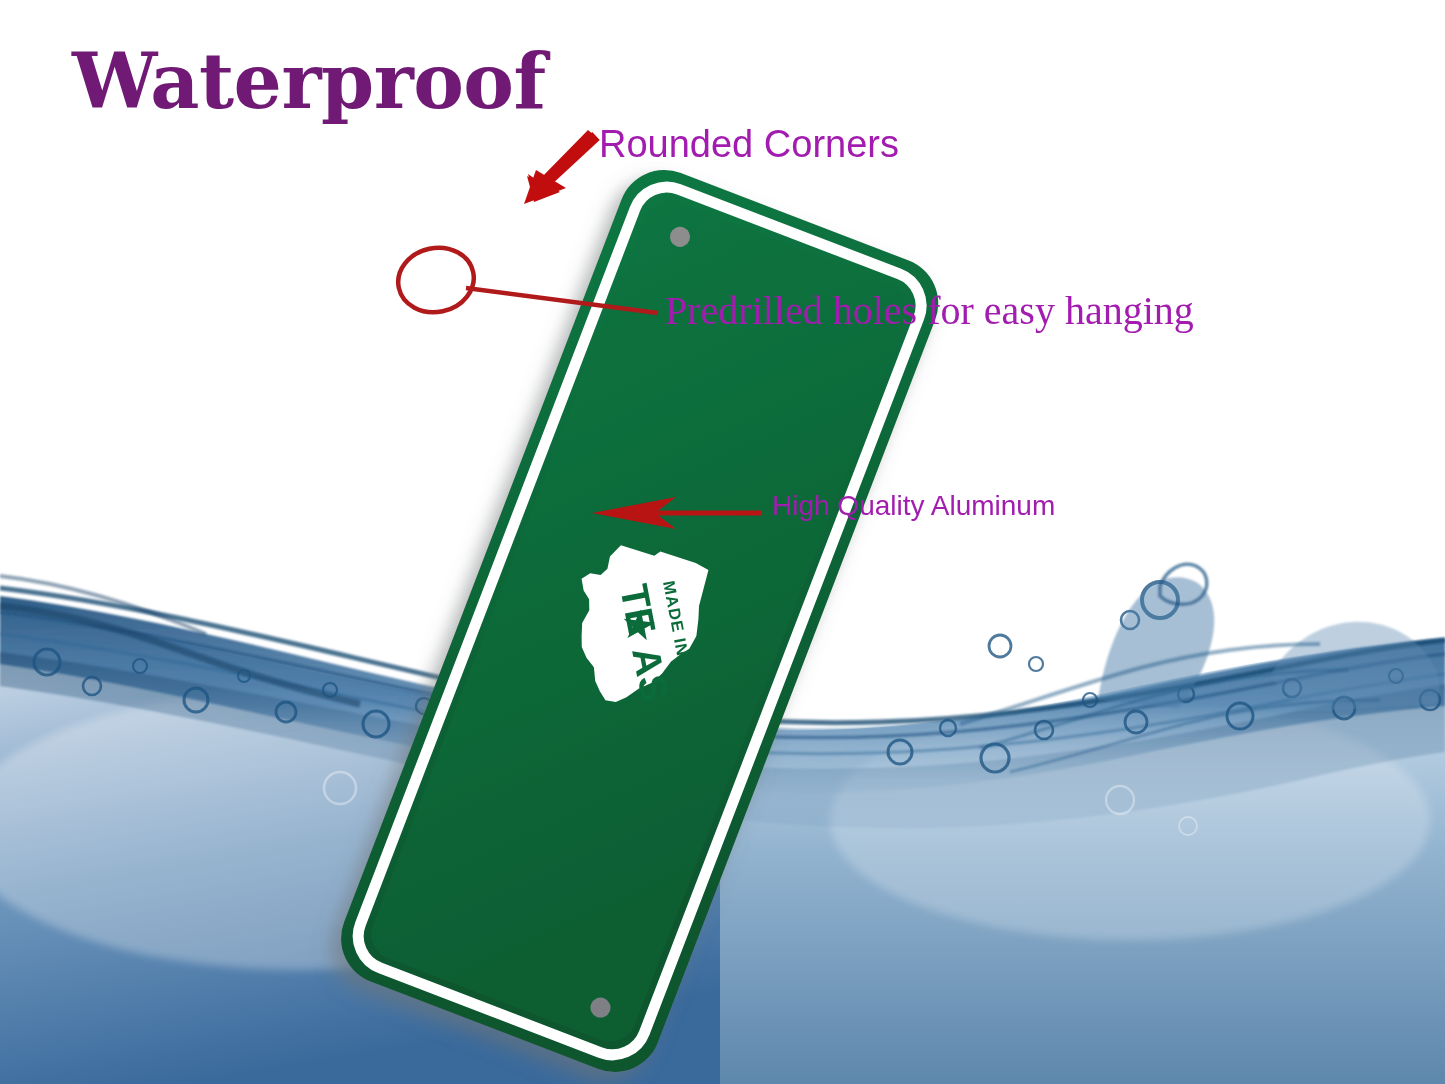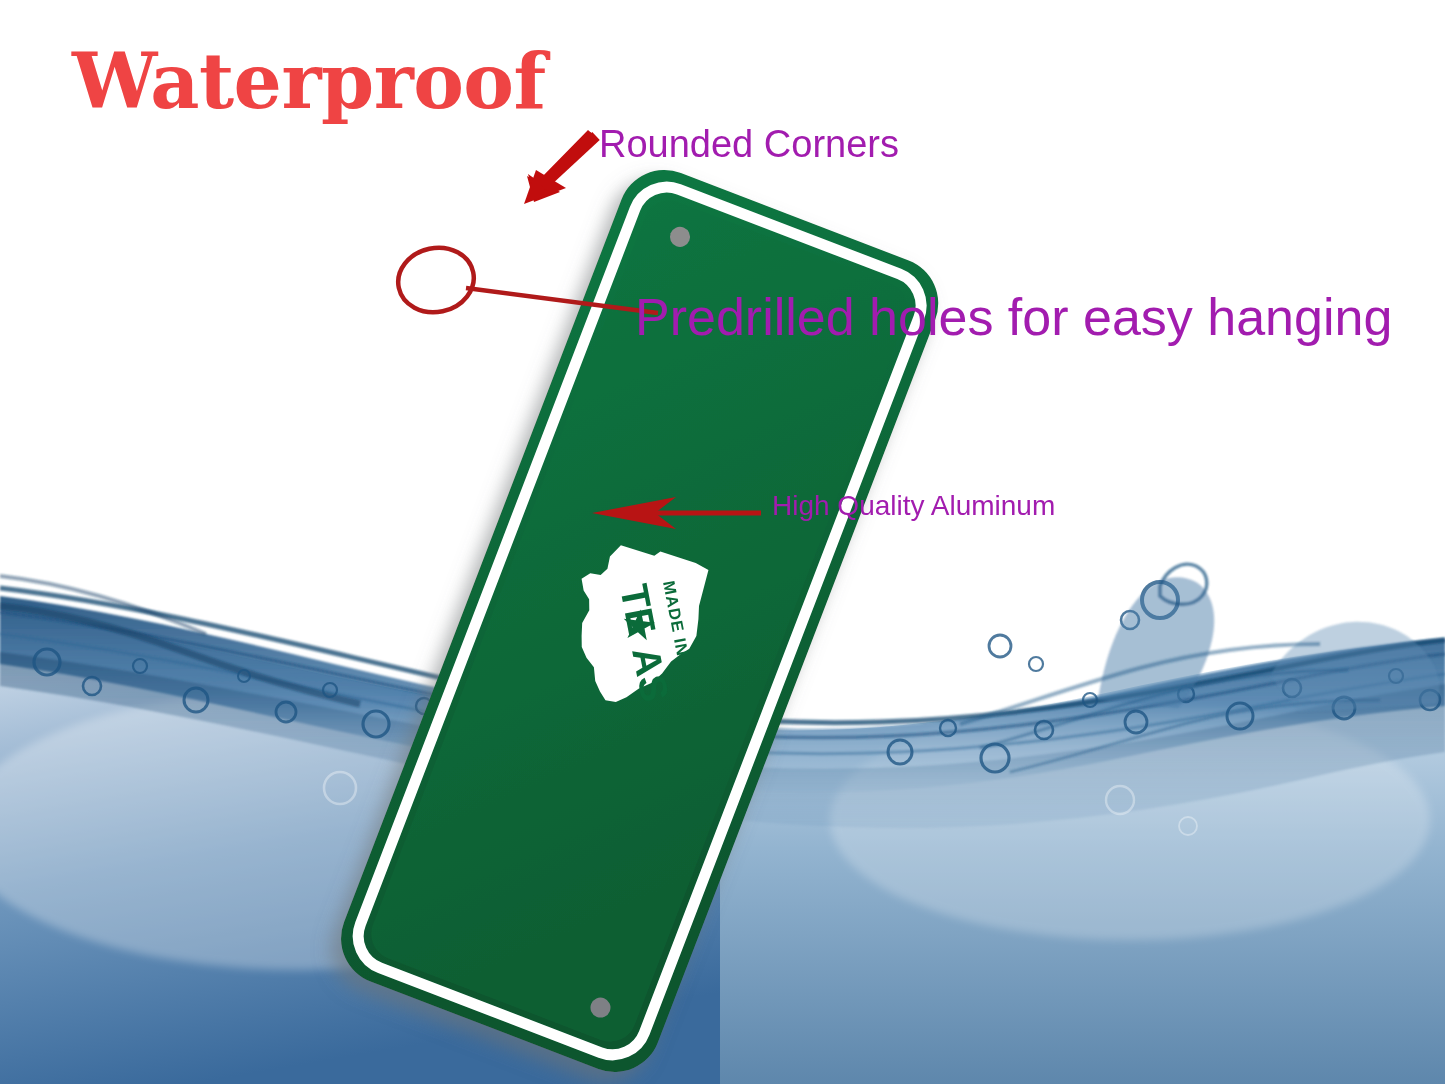--- a/index.html
+++ b/index.html
@@ -30,41 +30,42 @@
   
   .headline {
     position: absolute;
     left: 72px;
     top: 44px;
     font-family: "DejaVu Serif", "Liberation Serif", serif;
     font-weight: bold;
     font-size: 76px;
     line-height: 1;
     letter-spacing: -0.5px;
-    color: #ef4444;
+    color: #701a75;
     white-space: nowrap;
   }
 
   
   .callout {
     position: absolute;
     font-family: "Liberation Sans", sans-serif;
     font-weight: 400;
     color: #a21caf;
     white-space: nowrap;
   }
   .callout-rounded {
     left: 599px;
     top: 123px;
     font-size: 38px;
   }
   .callout-holes {
-    left: 635px;
+    left: 665px;
     top: 287px;
-    font-size: 52px;
+    font-size: 40px;
+    font-family: Liberation Serif, serif;
   }
   .callout-aluminum {
     left: 772px;
     top: 490px;
     font-size: 28px;
   }
 
   
   #sign-wrap {
     position: absolute;

